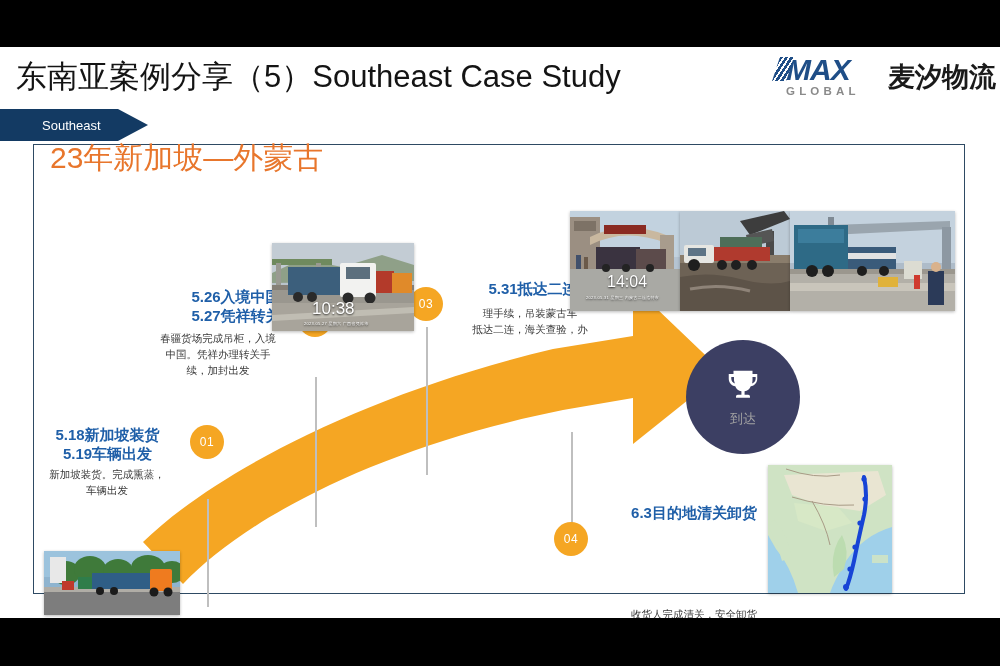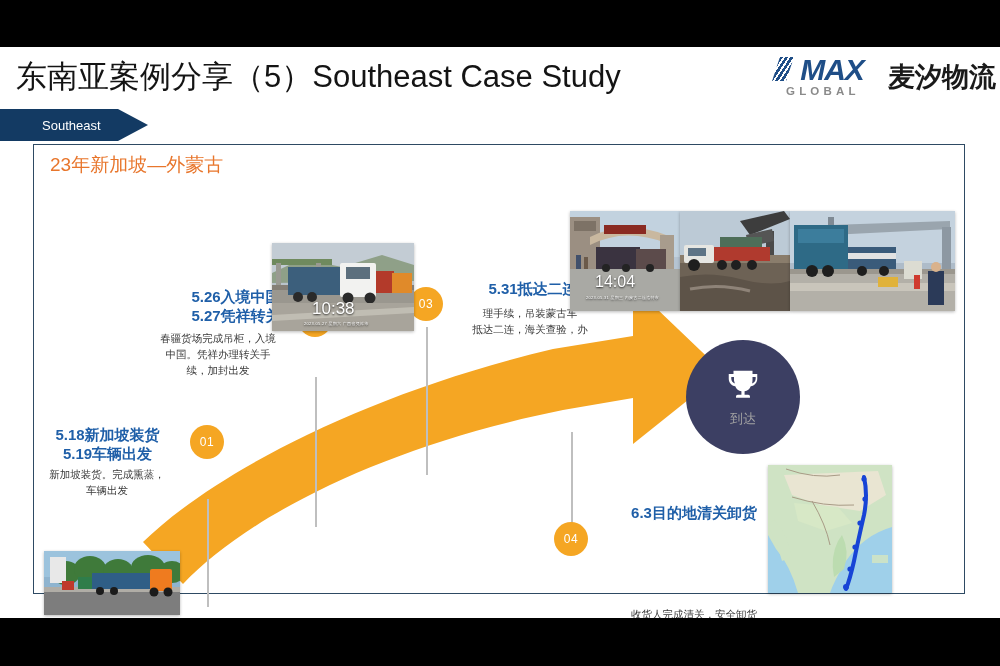--- a/index.html
+++ b/index.html
@@ -29,21 +29,21 @@
     letter-spacing: 0px; margin-left: 16px; font-weight: 400;
     line-height: 60px;
   }
   .logo-wrap {
     position: absolute; right: 4px; top: 8px;
     display: flex; align-items: center; gap: 10px;
   }
   .logo-max-block { position: relative; width: 92px; height: 44px; }
   .logo-max {
     font-size: 30px; font-weight: 800; font-style: italic;
-    color: #1F4E87; letter-spacing: -1px; line-height: 30px; text-align: center;
+    color: #1F4E87; letter-spacing: -1px; line-height: 30px;
   }
   .logo-slashes {
     position:absolute; left:-10px; top:2px; width:14px; height:24px;
     background: repeating-linear-gradient(108deg,#1F4E87 0 3px,#fff 3px 5px);
     transform: skewX(-18deg);
   }
   .logo-global {
     font-size: 11.5px; letter-spacing: 4.2px; color: #8a8a8a;
     font-weight: 700; line-height: 14px; margin-top:-1px;
   }
@@ -64,22 +64,22 @@
 
   
   .frame {
     position: absolute; left: 33px; top: 97px;
     width: 932px; height: 450px;
     border: 1.5px solid #2E4A63;
     background: #ffffff;
   }
 
   .slide-title {
-    position: absolute; left: 50px; top: 105px;
-    font-size: 19px; color: #E8762C; font-weight: 400; white-space: nowrap;
+    position: absolute; left: 50px; top: 91px;
+    font-size: 30px; color: #E8762C; font-weight: 400; white-space: nowrap;
   }
 
   
   .arrow-svg { position: absolute; left: 33px; top: 97px; }
 
   
   .arrow-dot {
     position: absolute; border-radius: 50%; background: #ffffff;
   }
 
@@ -287,21 +287,21 @@
       <rect x="26" y="36" width="44" height="22" fill="#3a3340"></rect>
       <rect x="66" y="38" width="30" height="20" fill="#5c4b4b"></rect>
       <g fill="#232323">
         <circle cx="36" cy="57" r="4"></circle>
           <circle cx="56" cy="57" r="4"></circle>
           <circle cx="80" cy="57" r="4"></circle>
       </g>
       <rect x="6" y="44" width="5" height="14" fill="#41506b"></rect>
       <rect x="14" y="46" width="4" height="12" fill="#6b5a4a"></rect>
     </svg>
-    <div class="ts" style="left:25px; top:62px; font-size:16px;">14:04</div>
+    <div class="ts" style="left:37px; top:62px; font-size:16px;">14:04</div>
     <div class="ts-sub" style="left:16px; top:84px;">2023.05.31 星期三 内蒙古二连浩特市</div>
   </div>
 
   <div class="photo" style="left:680px; top:164px; width:110px; height:100px;">
     <svg width="110" height="100" viewBox="0 0 110 100">
       <rect width="110" height="100" fill="#a9b6c2"></rect>
       <rect width="110" height="44" fill="#bccad6"></rect>
       <path d="M60 10 L104 0 L110 8 L70 24 Z" fill="#3d3d3d"></path>
       <rect x="86" y="20" width="8" height="24" fill="#4a4a4a"></rect>
       <path d="M66 24 L92 18 L94 30 L68 36 Z" fill="#555"></path>

